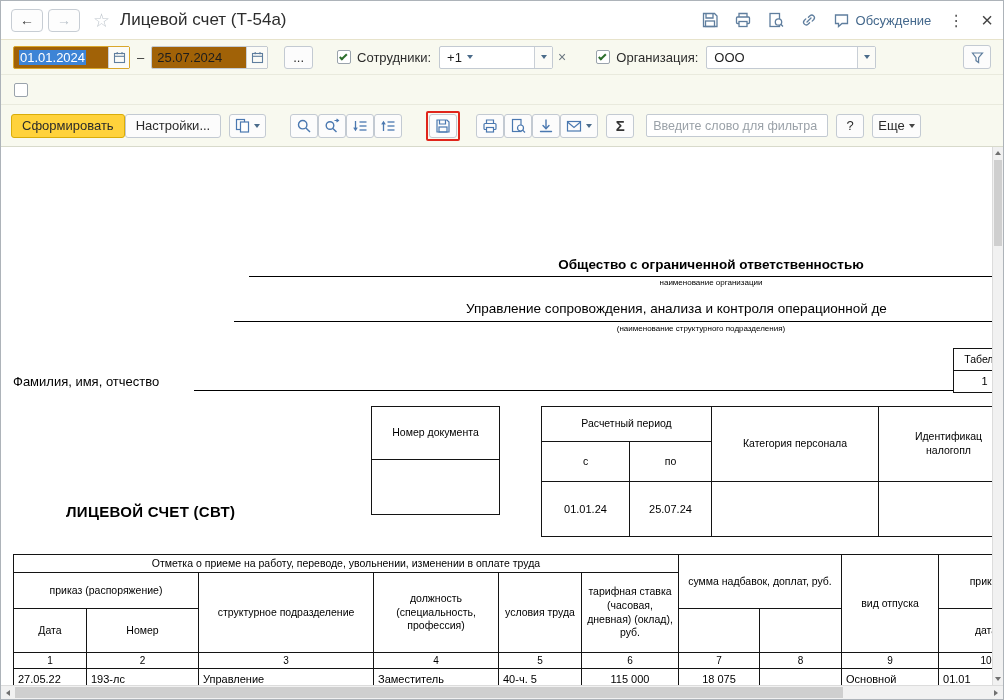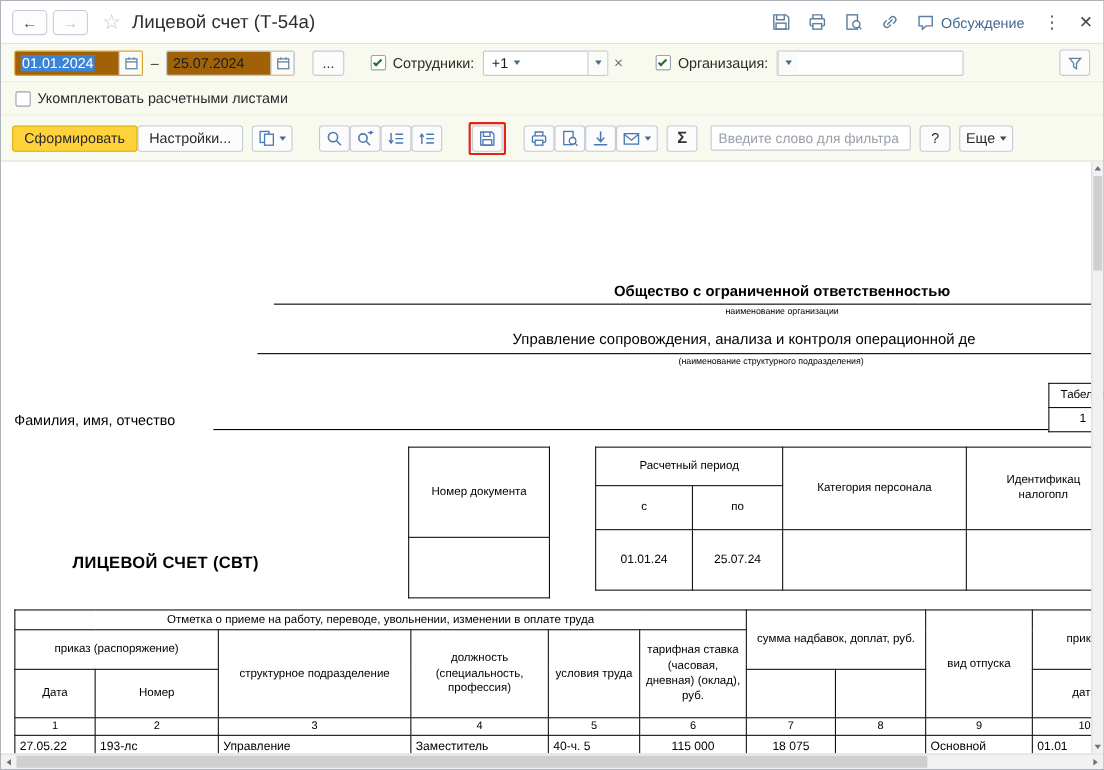--- a/index.html
+++ b/index.html
@@ -177,37 +177,39 @@
       <span class="dd">
           <span class="tri"></span>
         </span>
     </div>
     <span class="clearx">×</span>
     <span class="cb gap24">
         <span class="checkmark"></span>
       </span>
     <span class="cb-label">Организация:</span>
     <div class="combo" style="width:170px;">
+      <span class="val">
+          <span>ООО</span>
+        </span>
       <span class="dd">
           <span class="tri"></span>
         </span>
     </div>
     <span class="spacer"></span>
     <button class="btn ibtn">
       <span>
           <svg width="15" height="15" viewBox="0 0 15 15" fill="none" stroke="#5F7E9E" stroke-width="1.2">
             <path d="M2.5 3h10L8.6 7.6v4.9L6 10.6V7.6z"></path>
           </svg>
         </span>
     </button>
   </div>
 
   <div class="bar optrow">
     <span class="cb"></span>
-    <span class="cb-label">Укомплектовать расчетными листами</span>
   </div>
 
   <div class="bar toolbar">
     <button class="btn primary">Сформировать</button>
     <button class="btn gap20">Настройки...</button>
     <button class="btn splitbtn gap8">
       <span>
           <svg width="15" height="15" viewBox="0 0 15 15" fill="none" stroke="#4A78B0" stroke-width="1.2">
             <rect x="1.5" y="1.5" width="8" height="10"></rect>
             <rect x="5.5" y="4" width="8" height="10" fill="#fff"></rect>
@@ -337,21 +339,21 @@
       </table>
 
     <div class="rtext fio">Фамилия, имя, отчество</div>
     <div class="rline" style="left:193px;top:243px;width:759px;"></div>
 
     <table class="rt" style="left:370px;top:259px;width:128px;">
       <colgroup>
           <col style="width:128px;">
         </colgroup>
       <tbody>
-          <tr style="height:82px;">
+          <tr style="height:53px;">
             <td>Номер документа</td>
           </tr>
       <tr style="height:55px;">
             <td></td>
           </tr>
     </tbody>
       </table>
 
     <table class="rt" style="left:540px;top:259px;width:477px;">
       <colgroup>

